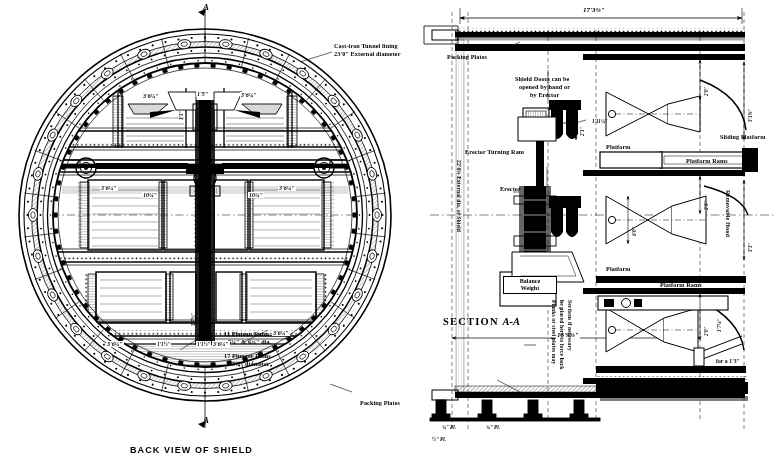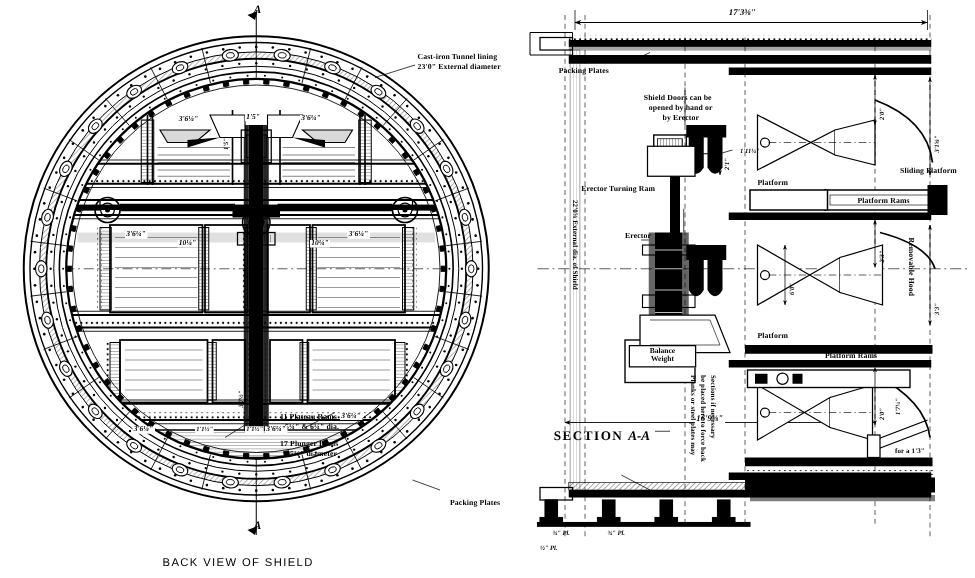--- a/index.html
+++ b/index.html
@@ -12,23 +12,23 @@
   .lbl{position:absolute;font-family:"Liberation Serif",serif;
        font-size:6.2px;line-height:7.4px;letter-spacing:.1px;
        font-weight:700;color:#000;white-space:pre;}
   .lbl.tiny{font-size:5.6px;line-height:6.6px;}
   .dim{position:absolute;font-family:"Liberation Serif",serif;
        font-size:6px;font-style:italic;font-weight:700;color:#000;white-space:pre;}
   .dim.sm{font-size:5.2px;}
   .rot90{transform-origin:0 0;transform:rotate(-90deg);}
   .rotn90{transform-origin:0 0;transform:rotate(90deg);}
   .title{position:absolute;font-family:"Liberation Sans",sans-serif;
-         font-size:9px;font-weight:400;letter-spacing:1.1px;white-space:pre;}
+         font-size:9px;font-weight:700;letter-spacing:1.1px;white-space:pre;}
   .sectitle{position:absolute;font-family:"Liberation Serif",serif;
-            font-size:10.5px;font-weight:700;letter-spacing:1.2px;white-space:pre;margin-top:28px;}
+            font-size:10.5px;font-weight:700;letter-spacing:1.2px;white-space:pre;}
   .sectitle i{font-style:italic;letter-spacing:0;}
   .amark{position:absolute;font-family:"Liberation Serif",serif;
          font-size:9px;font-style:italic;font-weight:700;}
   .boxlbl{position:absolute;font-family:"Liberation Serif",serif;
           font-size:6px;font-weight:700;line-height:7px;text-align:center;
           background:#fff;border:1px solid #000;padding:1px 2px;white-space:pre;}
   .wb{background:#fff;padding:0 1px;}
 </style>
 </head>
 <body>

